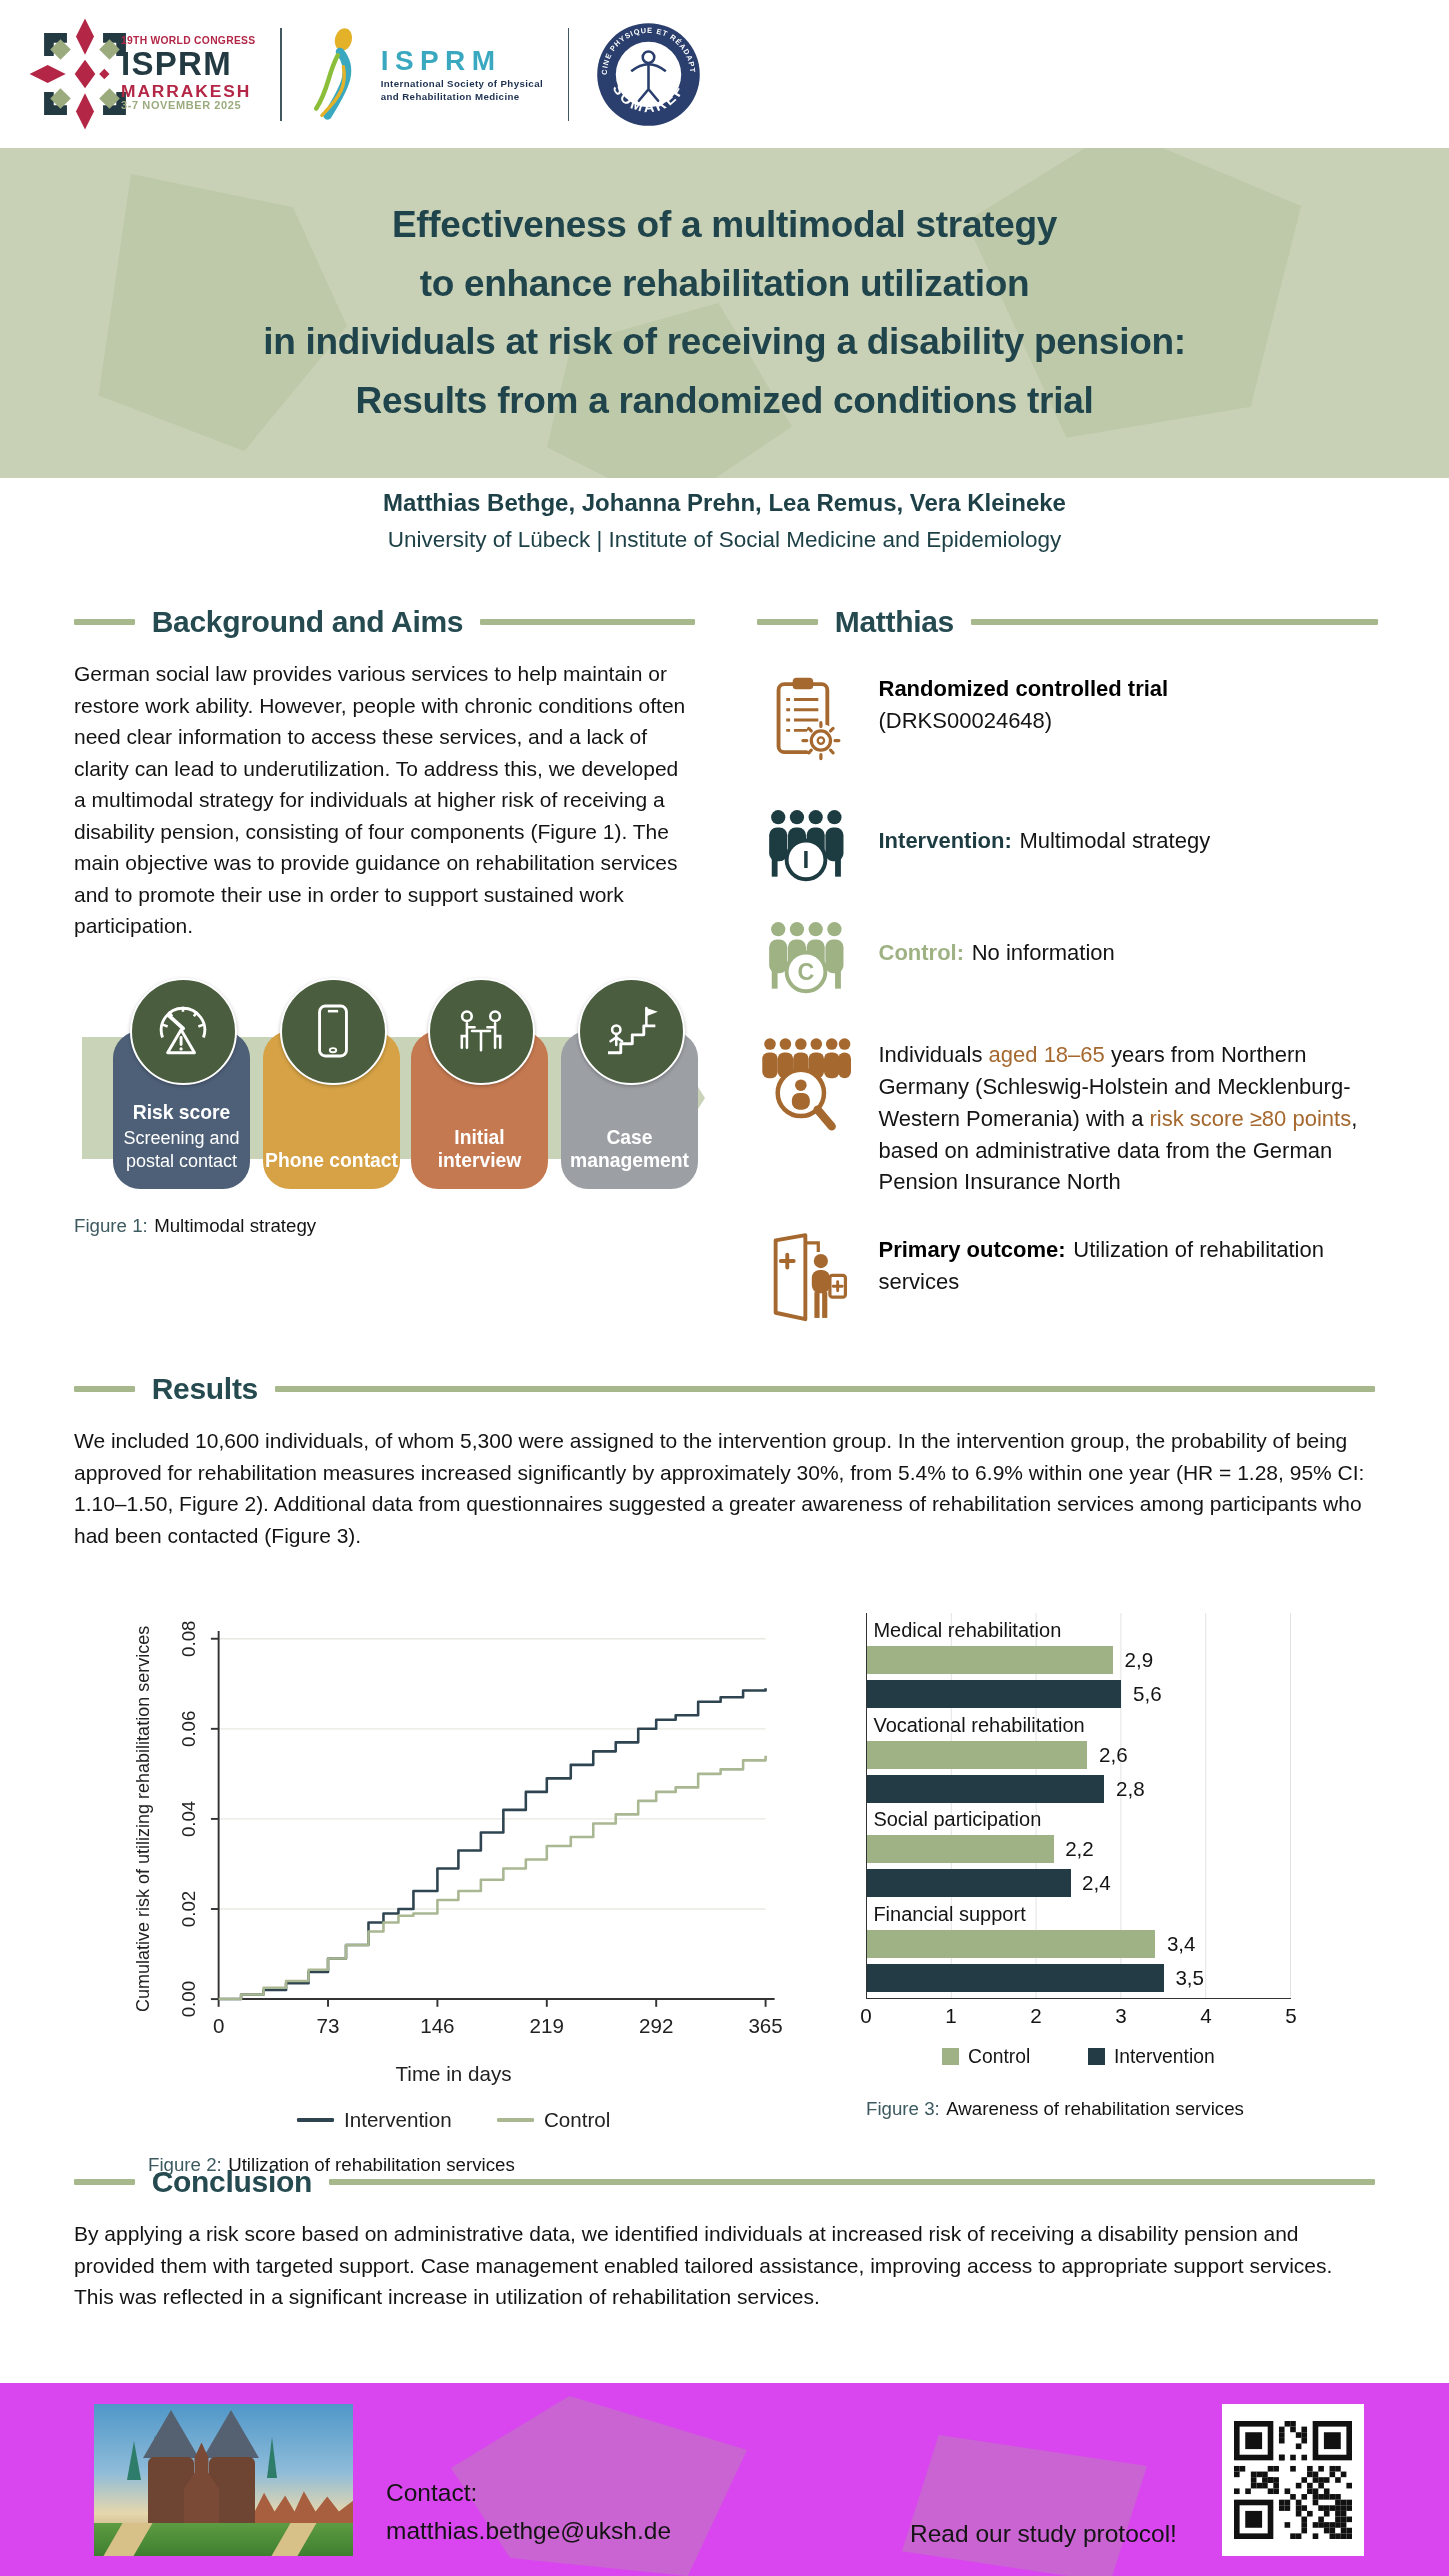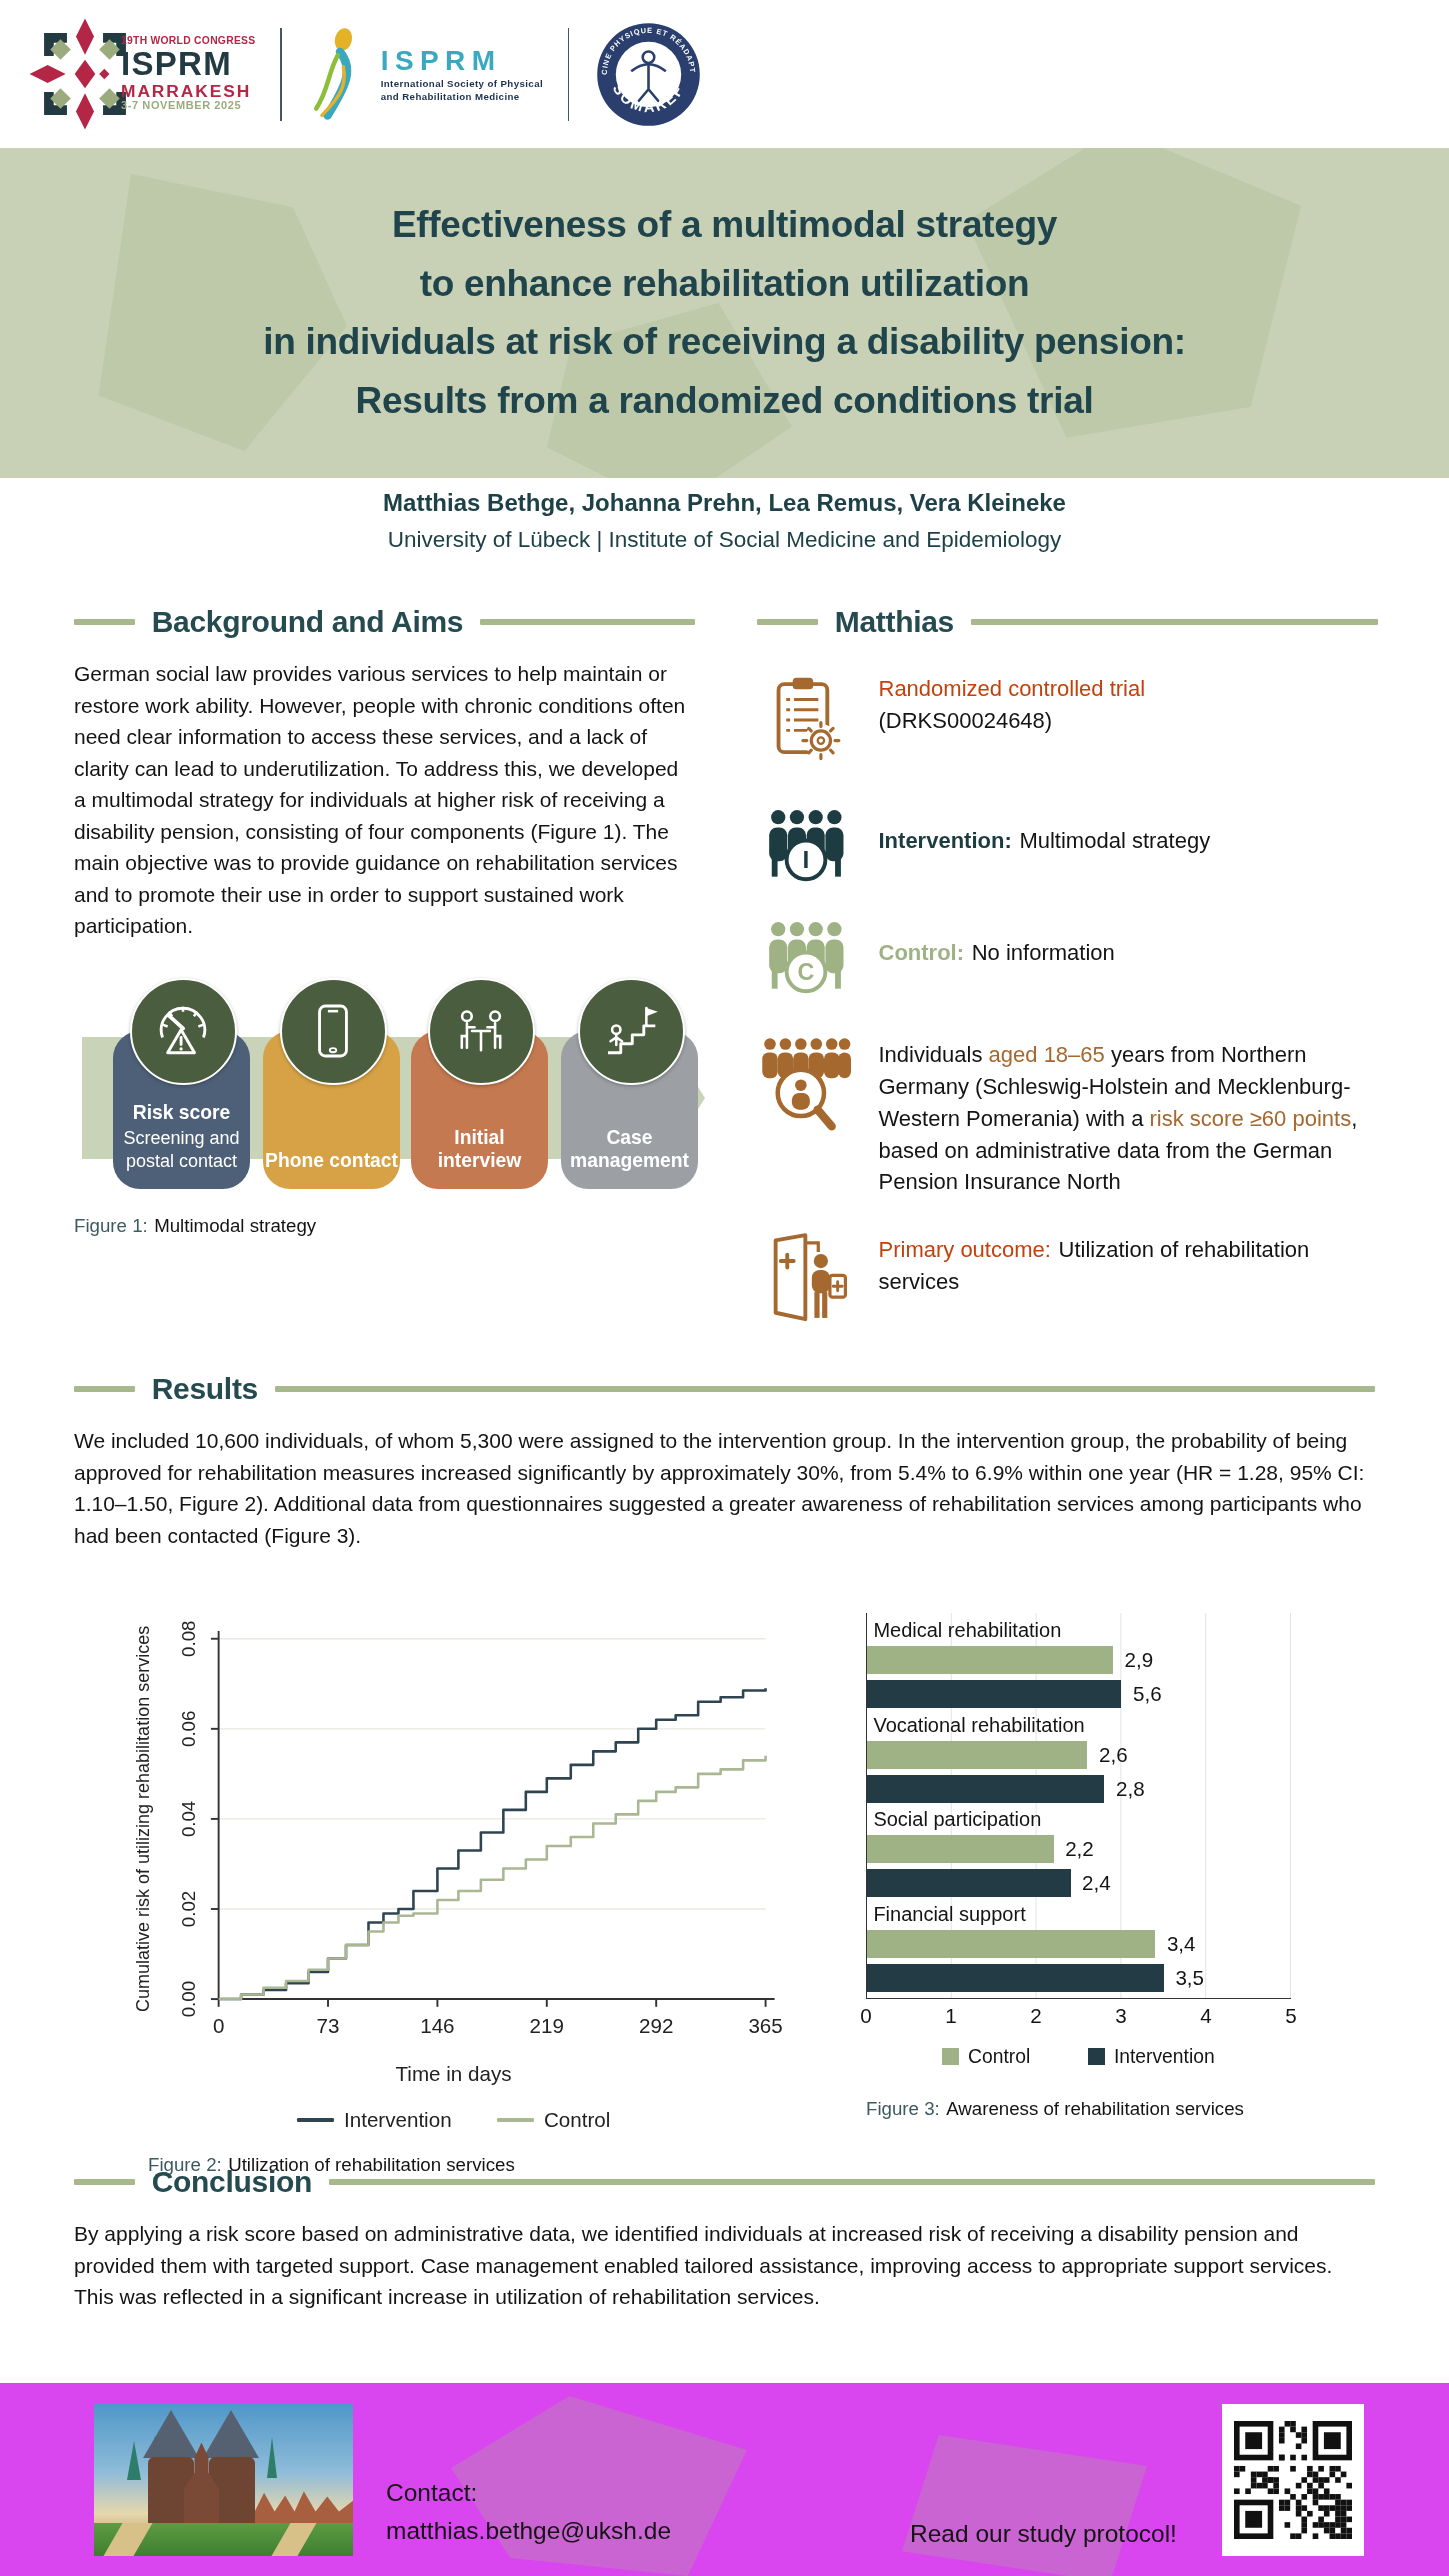--- a/index.html
+++ b/index.html
@@ -61,21 +61,21 @@
   .step-title{color:#fff;font-weight:bold;font-size:19.3px;text-align:center;line-height:1.2;}
   .step-sub{color:#fff;font-size:18px;text-align:center;line-height:1.25;margin-top:2.6px;}
   .caption{margin-top:14px;font-size:18.7px;}
   .cap-label{color:#3d5a60;}
   .cap-text{color:#141414;margin-left:6.4px;}
 
   
   .m-item{display:flex;align-items:flex-start;gap:24.5px;}
   .m-icon{flex:0 0 97px;display:flex;justify-content:center;}
   .m-text{font-size:22px;line-height:1.45;color:#141414;padding-top:3.9px;}
-  .bold-brown{color:#c2410c;font-weight:normal;}
+  .bold-brown{color:#000000;font-weight:bold;}
   .brown{color:#a5682e;}
   .bold-teal{color:#1d3c42;font-weight:bold;}
   .bold-sage{color:#9eb284;font-weight:bold;}
   .gap-left{margin-left:7.7px;}
 
   
   .results-block{position:absolute;left:74px;top:1372px;width:1301px;}
 
   
   .fig2-block{position:absolute;left:122px;top:1613px;width:663px;}
@@ -370,21 +370,21 @@
             <rect x="98" y="27" width="24" height="40" rx="10"></rect>
             <rect x="120" y="27" width="20" height="40" rx="10"></rect>
           </g>
           <circle cx="62" cy="90" r="36" fill="#ffffff" stroke="#a5682e" stroke-width="7"></circle>
           <circle cx="62" cy="78" r="9" fill="#a5682e"></circle>
           <rect x="48" y="90" width="28" height="26" rx="11" fill="#a5682e"></rect>
           <path d="M88 116 L110 142" stroke="#a5682e" stroke-width="13" stroke-linecap="round"></path>
         </svg>
       </div>
       <div class="m-text">
-        <span>Individuals </span><span class="brown">aged 18–65</span><span> years from Northern Germany (Schleswig-Holstein and Mecklenburg-Western Pomerania) with a </span><span class="brown">risk score ≥60 points</span><span>, based on administrative data from the German Pension Insurance North</span>
+        <span>Individuals </span><span class="brown">aged 18–65</span><span> years from Northern Germany (Schleswig-Holstein and Mecklenburg-Western Pomerania) with a </span><span class="brown">risk score ≥80 points</span><span>, based on administrative data from the German Pension Insurance North</span>
       </div>
     </div>
 
     <div class="m-item" style="margin-top:32px;">
       <div class="m-icon">
         <svg width="84" height="97" viewBox="0 0 130 150">
           <path d="M18 16 L64 8 V138 L18 128 Z" fill="#ffffff" stroke="#a5682e" stroke-width="6" stroke-linejoin="round"></path>
           <path d="M36 38 v20 M26 48 h20" stroke="#a5682e" stroke-width="6" stroke-linecap="round"></path>
           <path d="M64 20 H84 V34" fill="none" stroke="#a5682e" stroke-width="5"></path>
           <circle cx="88" cy="48" r="11" fill="#a5682e"></circle>

